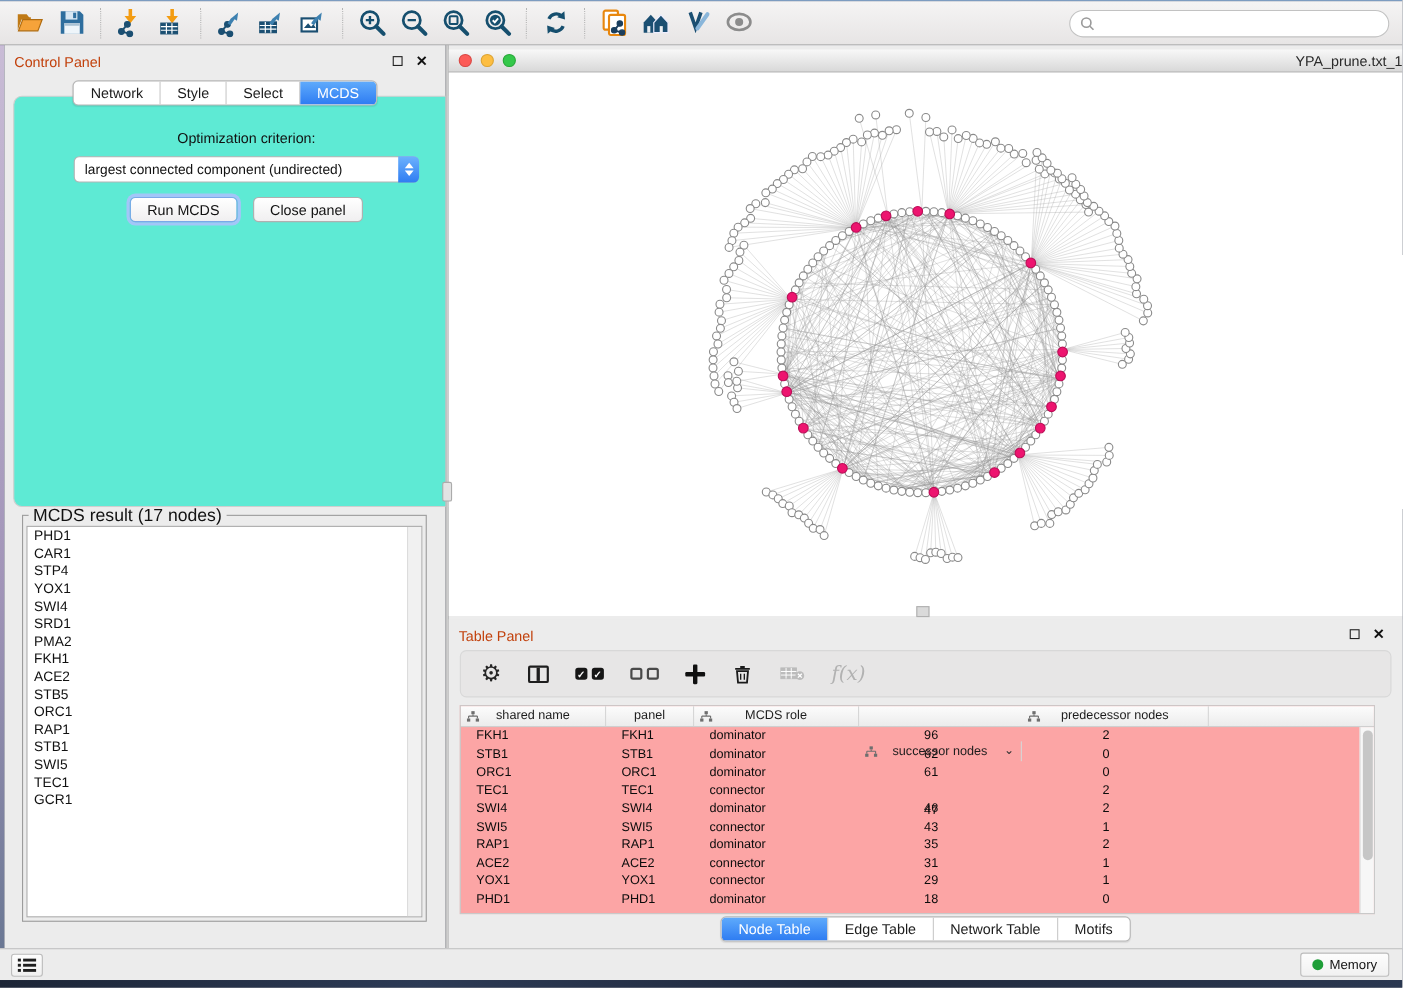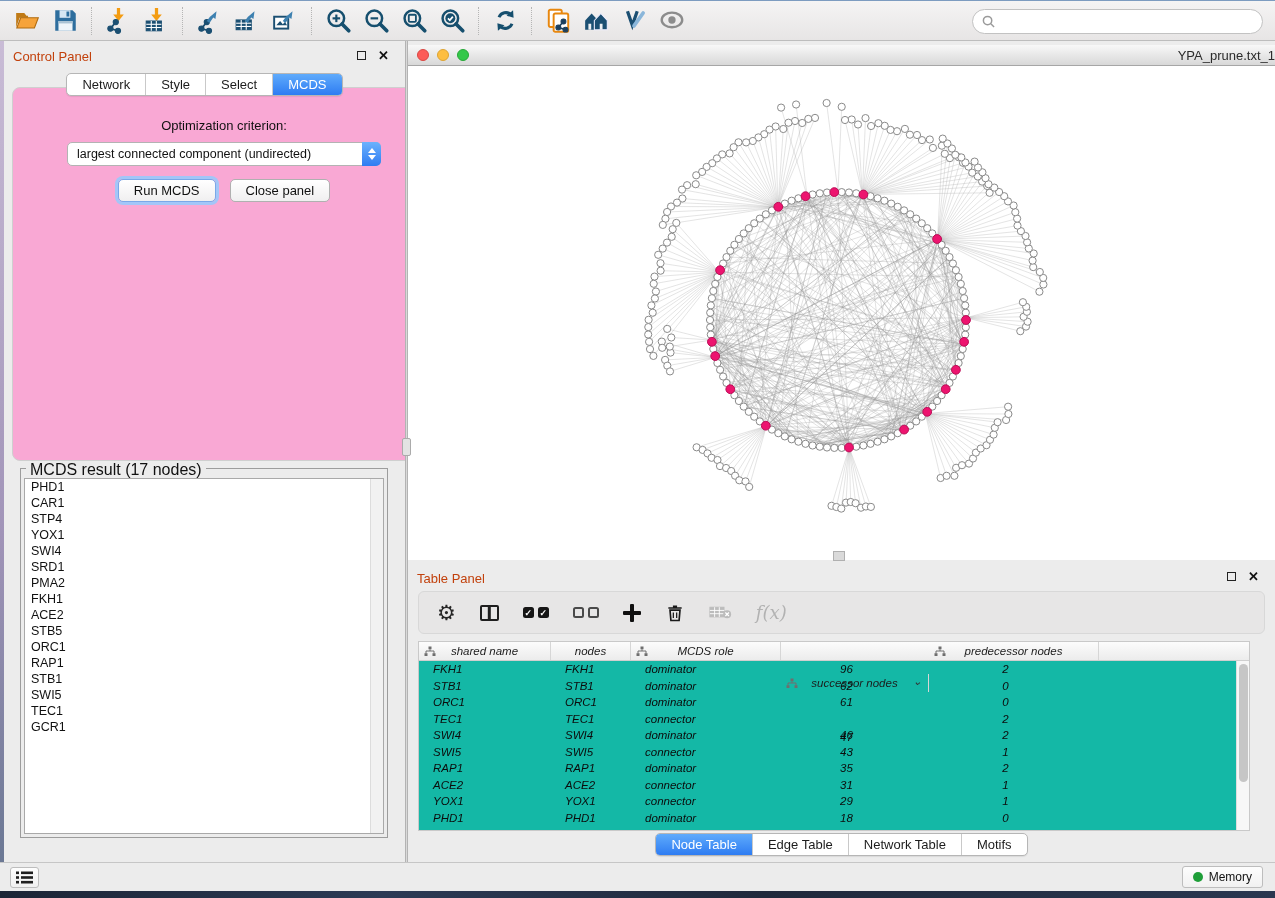--- a/index.html
+++ b/index.html
@@ -29,21 +29,21 @@
   .float-glyph { width:9px; height:9px; border:1.5px solid #222; display:block; margin-top:1px; }
   .close-glyph { font-size:13px; font-weight:700; color:#111; line-height:12px; display:block; }
 
   .seg { display:inline-flex; background:#fff; border:1px solid #b6b6b6; border-radius:5px; overflow:hidden;
     box-shadow:0 1px 1px rgba(0,0,0,.08); }
   .seg .seg-tab { padding:3px 15px; font-size:13px; color:#1c1c1c; border-right:1px solid #c9c9c9; white-space:nowrap;}
   .seg .seg-tab:last-child { border-right:none; }
   .seg .seg-tab.active { background:linear-gradient(#5fabfc,#2e7cf2); color:#fff; }
   .cp-tabs { position:absolute; left:0; top:32px; width:100%; text-align:center; z-index:3; }
 
-  .tabbox { position:absolute; left:8px; top:46px; width:424px; height:374px; background:#f9a8d4;
+  .tabbox { position:absolute; left:8px; top:46px; width:424px; height:374px; background:#5eead4;
     border:1px solid #cfcfcf; border-radius:8px; }
   .opt-label { margin-top:30px; text-align:center; font-size:13px; color:#111; }
   .select { width:314px; height:24px; margin:9px auto 0 auto; background:#fff; border:1px solid #b3b3b3;
     border-radius:5px; display:flex; align-items:center; position:relative; }
   .select .sel-text { font-size:12.5px; color:#111; padding-left:9px; flex:1; white-space:nowrap; }
   .stepper { width:19px; height:24px; margin-right:-1px; border-radius:0 5px 5px 0;
     background:linear-gradient(#6cb2fd,#2f7cf2); display:flex; flex-direction:column;
     align-items:center; justify-content:center; gap:2px; }
   .tri-up { width:0; height:0; border-left:4px solid transparent; border-right:4px solid transparent; border-bottom:5px solid #fff; }
   .tri-dn { width:0; height:0; border-left:4px solid transparent; border-right:4px solid transparent; border-top:5px solid #fff; }
@@ -87,21 +87,21 @@
   .chk-pair { display:flex; gap:4px; }
   .chk { width:11px; height:11px; border-radius:2.5px; background:#161616; color:#fff; font-size:9px;
     display:flex; align-items:center; justify-content:center; font-weight:700; }
   .unchk { width:11px; height:11px; border-radius:2.5px; border:2px solid #4a4a4a; background:transparent; }
   .plus-glyph { position:relative; width:18px; height:18px; }
   .plus-glyph::before,.plus-glyph::after { content:""; position:absolute; background:#101010; border-radius:1px; }
   .plus-glyph::before { left:0; top:7px; width:18px; height:4.5px; }
   .plus-glyph::after { left:7px; top:0; width:4.5px; height:18px; }
   .fx-glyph { font-family:"DejaVu Serif",serif; font-style:italic; color:#b2b2b2; font-size:18px; }
 
-  .tbl { position:absolute; left:10px; top:78px; width:832px; height:190px; background:#14b8a6; border:1px solid #c9c9c9;font-style:italic; }
+  .tbl { position:absolute; left:10px; top:78px; width:832px; height:190px; background:#fca5a5; border:1px solid #c9c9c9; }
   .tbl-head { display:flex; height:19px; background:linear-gradient(#fcfcfc,#ececec); border-bottom:1px solid #cfcfcf; }
   .th { position:relative; display:flex; align-items:center; justify-content:center; font-size:11.5px; color:#1c1c1c;
     border-right:1px solid #d6d6d6; height:100%; }
   .th .tree-ic { position:absolute; left:5px; top:4px; }
   .th .sort-ic { position:absolute; right:6px; top:1px; font-size:11px; color:#333; }
   .tbl-body { position:absolute; left:0; top:19px; right:13px; bottom:0; overflow:hidden; }
   .tr { display:flex; height:16.5px; align-items:center; }
   .td { font-size:11.5px; color:#0c0c0c; white-space:nowrap; overflow:hidden; }
   .td.num { text-align:center; padding-right:17px; }
   .td.txt { padding-left:14px; }
@@ -1259,21 +1259,21 @@
             <div class="th" style="width: 132px;">
               <svg class="tree-ic" width="12" height="11" viewBox="0 0 12 11">
  <rect x="4.5" y="0.5" width="3" height="2.8" fill="#6e6e6e"></rect>
  <path d="M6 3.3v1.7M2 5h8M2 5v2.2M10 5v2.2" stroke="#6e6e6e" fill="none" stroke-width="1"></path>
  <rect x="0.5" y="7.2" width="3" height="2.8" fill="#6e6e6e"></rect>
                 <rect x="8.5" y="7.2" width="3" height="2.8" fill="#6e6e6e"></rect>
               </svg>
               <span>shared name</span>
             </div>
             <div class="th" style="width: 80px;">
-              <span>nodes</span>
+              <span>panel</span>
             </div>
             <div class="th" style="width: 150px;">
               <svg class="tree-ic" width="12" height="11" viewBox="0 0 12 11">
  <rect x="4.5" y="0.5" width="3" height="2.8" fill="#6e6e6e"></rect>
  <path d="M6 3.3v1.7M2 5h8M2 5v2.2M10 5v2.2" stroke="#6e6e6e" fill="none" stroke-width="1"></path>
  <rect x="0.5" y="7.2" width="3" height="2.8" fill="#6e6e6e"></rect>
                 <rect x="8.5" y="7.2" width="3" height="2.8" fill="#6e6e6e"></rect>
               </svg>
               <span>MCDS role</span>
             </div>

